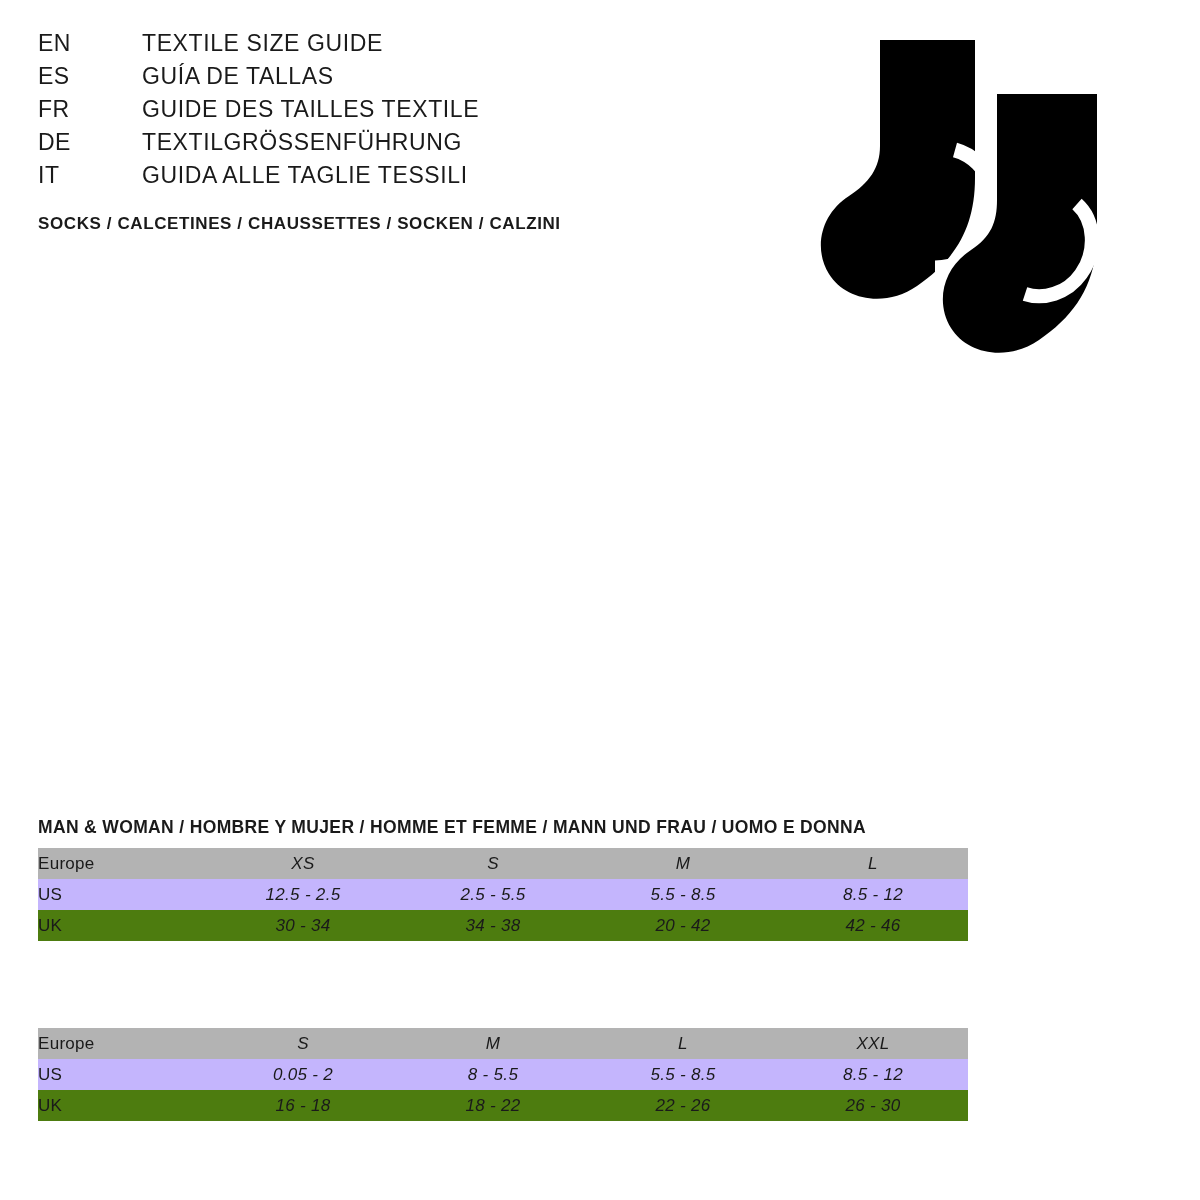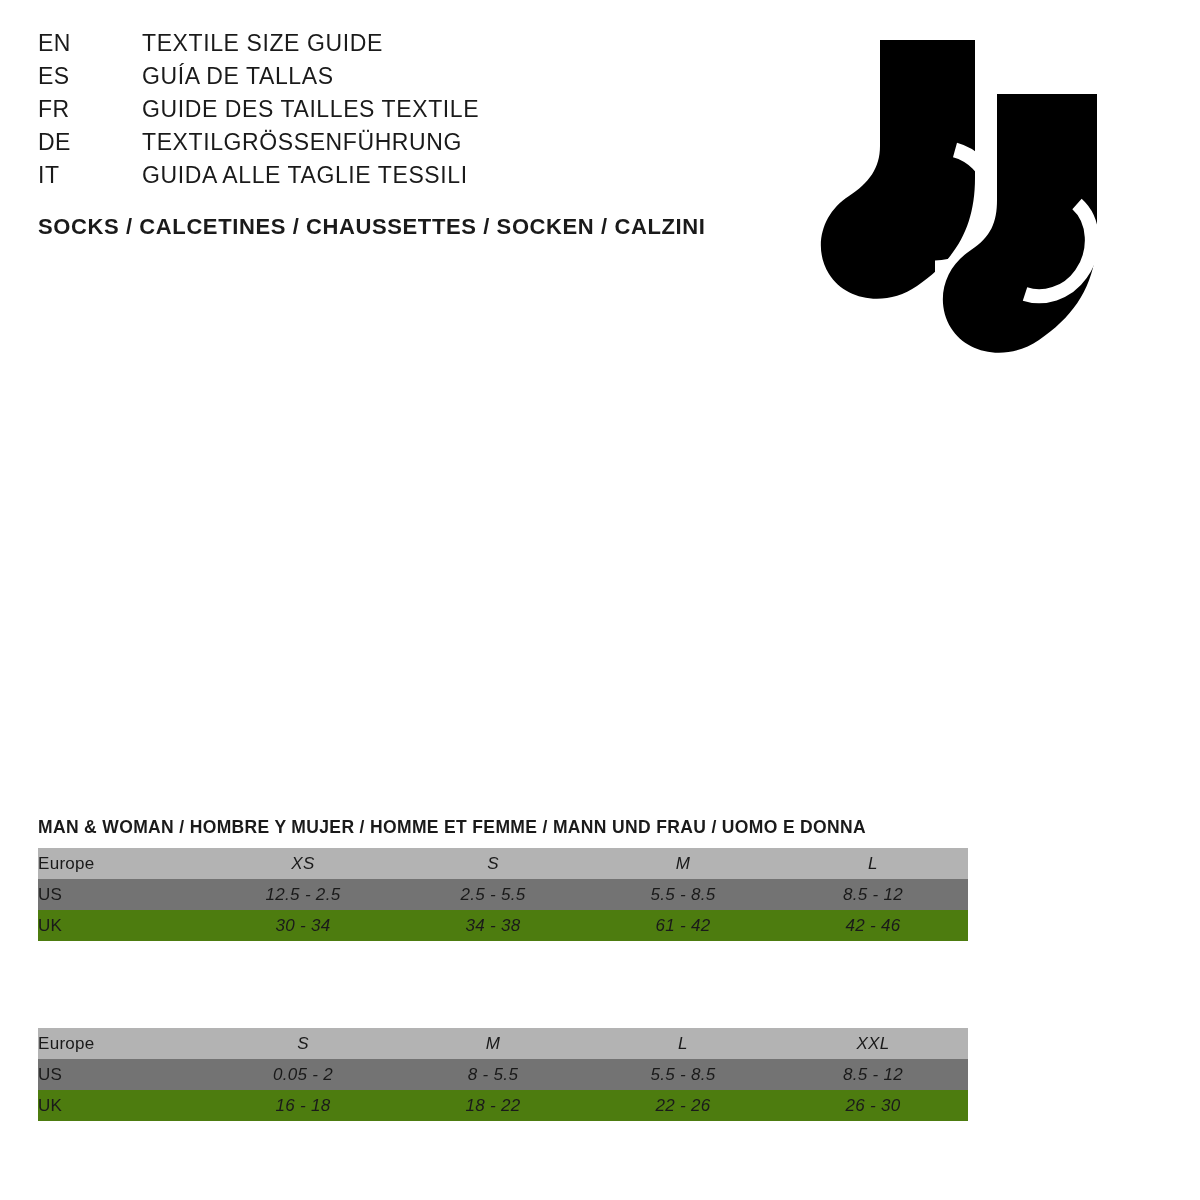--- a/index.html
+++ b/index.html
@@ -38,21 +38,21 @@
   }
   .lang-text {
     font-size: 23px;
     font-weight: 400;
     letter-spacing: 0.6px;
     color: #1a1a1a;
     text-transform: uppercase;
   }
   .product-line {
     margin-top: 19px;
-    font-size: 22px;
+    font-size: 17px;
     font-weight: 700;
     letter-spacing: 0.6px;
     color: #1a1a1a;
     text-transform: uppercase;
   }
 
   
   .socks-art {
     position: absolute;
     left: 805px;
@@ -103,21 +103,21 @@
     letter-spacing: 0.3px;
     font-style: italic;
   }
   tr.head-row td {
     background: #b3b3b3;
   }
   tr.alt-row td {
     background: #4d7c0f;
   }
   tr.plain-row td {
-    background: #737373;
+    background: #c4b5fd;
   }
 </style>
 </head>
 <body>
 
 <div class="header">
 
   <div class="lang-row">
     <span class="lang-code">EN</span>
     <span class="lang-text">TEXTILE SIZE GUIDE</span>
@@ -174,21 +174,21 @@
         <td class="row-label">US</td>
         <td class="cell">12.5 - 2.5</td>
         <td class="cell">2.5 - 5.5</td>
         <td class="cell">5.5 - 8.5</td>
         <td class="cell">8.5 - 12</td>
       </tr>
       <tr class="alt-row">
         <td class="row-label">UK</td>
         <td class="cell">30 - 34</td>
         <td class="cell">34 - 38</td>
-        <td class="cell">61 - 42</td>
+        <td class="cell">20 - 42</td>
         <td class="cell">42 - 46</td>
       </tr>
     </tbody>
   </table>
 </div>
 
 <div class="section section-kids">
   <table class="size-table">
     <tbody>
       <tr class="head-row">

